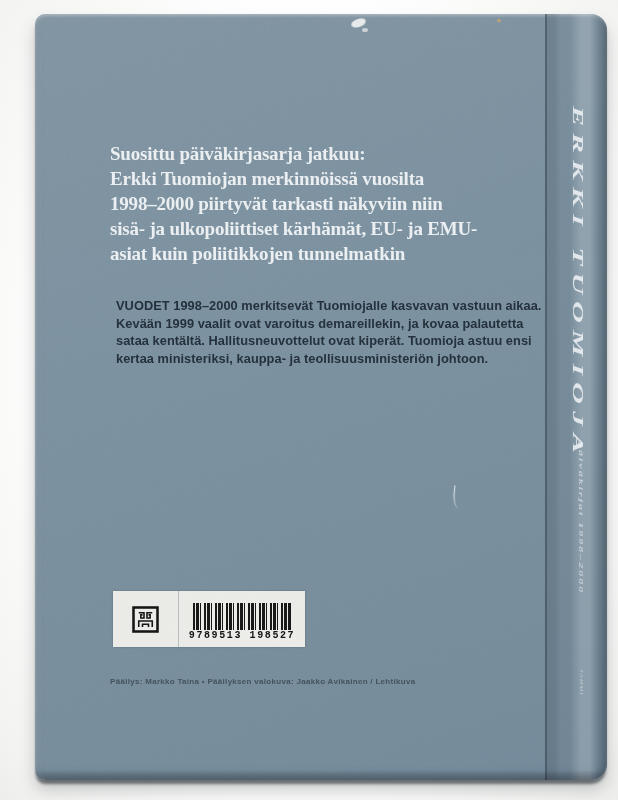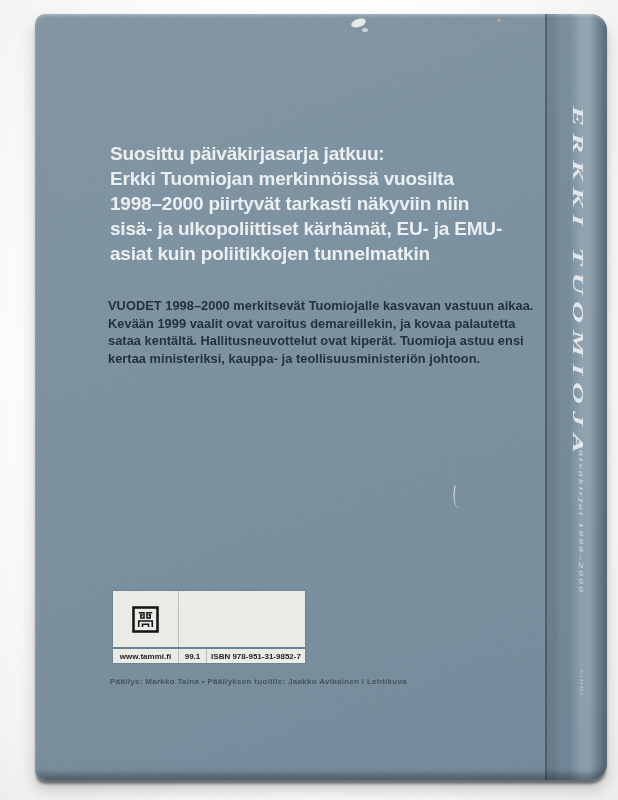--- a/index.html
+++ b/index.html
@@ -10,22 +10,22 @@
         border-radius:10px 16px 16px 10px;
         background:linear-gradient(160deg,#8195a3 0%, #7b91a0 40%, #778d9c 75%, #73899a 100%);
         box-shadow:0 5px 3px -1px rgba(28,33,38,.55), 0 10px 16px rgba(70,76,82,.28),
                    inset 0 2px 3px rgba(255,255,255,.28), inset 3px 0 6px rgba(255,255,255,.14),
                    inset 0 -5px 9px rgba(10,20,30,.22);
         overflow:hidden;}
   .grain{position:absolute;left:0;top:0;pointer-events:none;}
   
   .lead{position:absolute;left:75px;top:127px;width:495px;
         font-size:19px;line-height:25px;font-weight:700;letter-spacing:-0.2px;
-        color:#edf1f3;white-space:pre;}
-  .bodytext{position:absolute;left:73px;top:283px;width:500px;
+        color:#edf1f3;white-space:pre;font-family:Liberation Serif, serif;}
+  .bodytext{position:absolute;left:81px;top:283px;width:500px;
         font-size:12.8px;line-height:17.7px;font-weight:700;letter-spacing:0.05px;
         color:#202d39;}
   .bodytext p{margin:0;white-space:pre;}
   .bodytext p.indent{text-indent:22px;}
   
   .label{position:absolute;left:78px;top:577px;width:192px;height:72px;}
   .label-top{position:absolute;left:0;top:0;width:192px;height:56px;background:#ecece9;
              display:flex;box-shadow:0 0 2px rgba(0,0,0,.25);}
   .logo-cell{width:65px;height:56px;display:flex;align-items:center;justify-content:center;
              border-right:1px solid #b9bfc0;}
@@ -99,29 +99,32 @@
       <div class="label-top">
         <div class="logo-cell">
           <svg width="27" height="27" viewBox="0 0 36 36">
             <rect x="2" y="2" width="32" height="32" fill="none" stroke="#111" stroke-width="3.4"></rect>
             <path d="M9 9 h7 v7 h-4.2 v-4.2 h2.2" fill="none" stroke="#111" stroke-width="2.1"></path>
             <path d="M27 9 h-7 v7 h4.2 v-4.2 h-2.2" fill="none" stroke="#111" stroke-width="2.1"></path>
             <path d="M9 28 v-8 h18 v8" fill="none" stroke="#111" stroke-width="2.1"></path>
             <path d="M14 28 v-3.6 h8 v3.6" fill="none" stroke="#111" stroke-width="2.1"></path>
           </svg>
         </div>
-      </div>
-      <div class="label-bottom">
-        <div class="cell cell-url">www.tammi.fi</div>
-        <div class="cell cell-class">99.1</div>
-        <div class="cell cell-isbn">ISBN 978-951-31-9852-7</div>
+        <div class="barcode-cell">
+          <div class="bars">
+            <span class="guard g-left"></span>
+            <span class="guard g-mid"></span>
+            <span class="guard g-right"></span>
+          </div>
+          <div class="barcode-digits">9789513 198527</div>
+        </div>
       </div>
     </div>
 
-    <div class="credits">Päällys: Markko Taina • Päällyksen tuolille: Jaakko Avikainen / Lehtikuva</div>
+    <div class="credits">Päällys: Markko Taina • Päällyksen valokuva: Jaakko Avikainen / Lehtikuva</div>
 
     <div class="spine-fold"></div>
     <div class="spine">
       <div class="spine-text spine-author">ERKKI TUOMIOJA</div>
       <div class="spine-text spine-title">päiväkirjat 1998–2000</div>
       <div class="spine-text spine-publisher">TAMMI</div>
     </div>
 
     <div class="scuff-top"></div>
     <div class="scuff-top2"></div>

